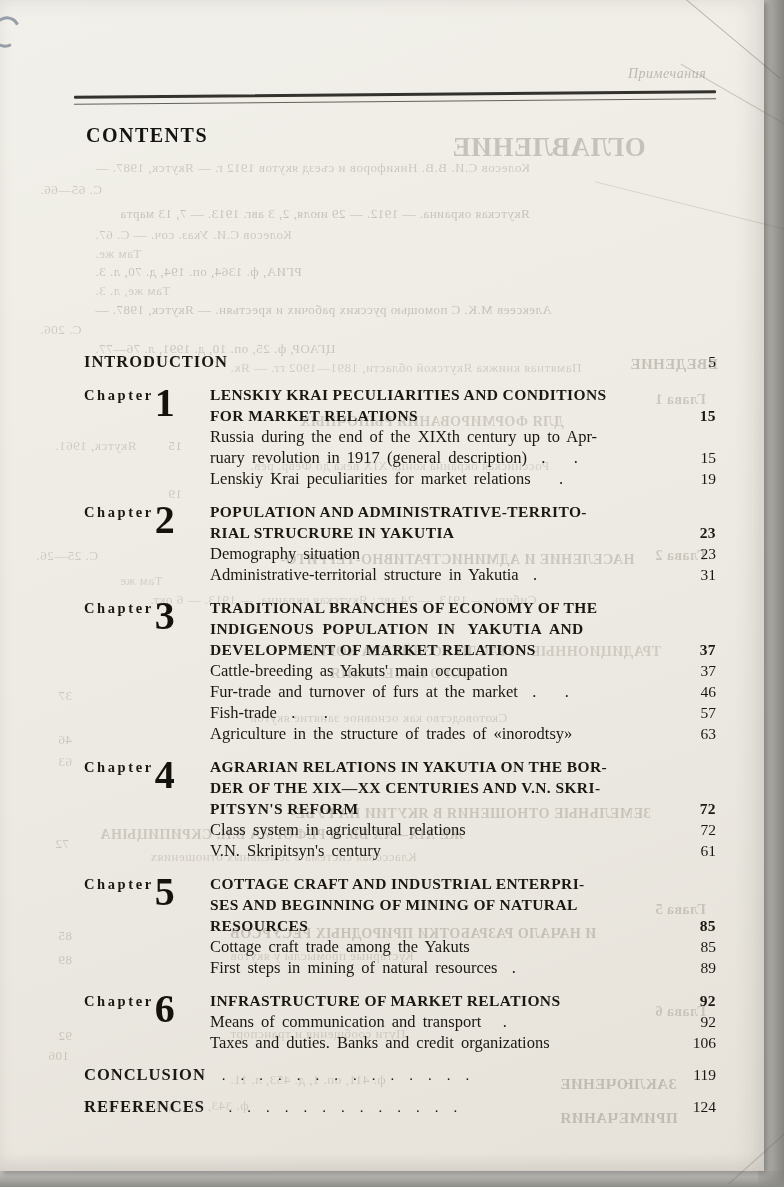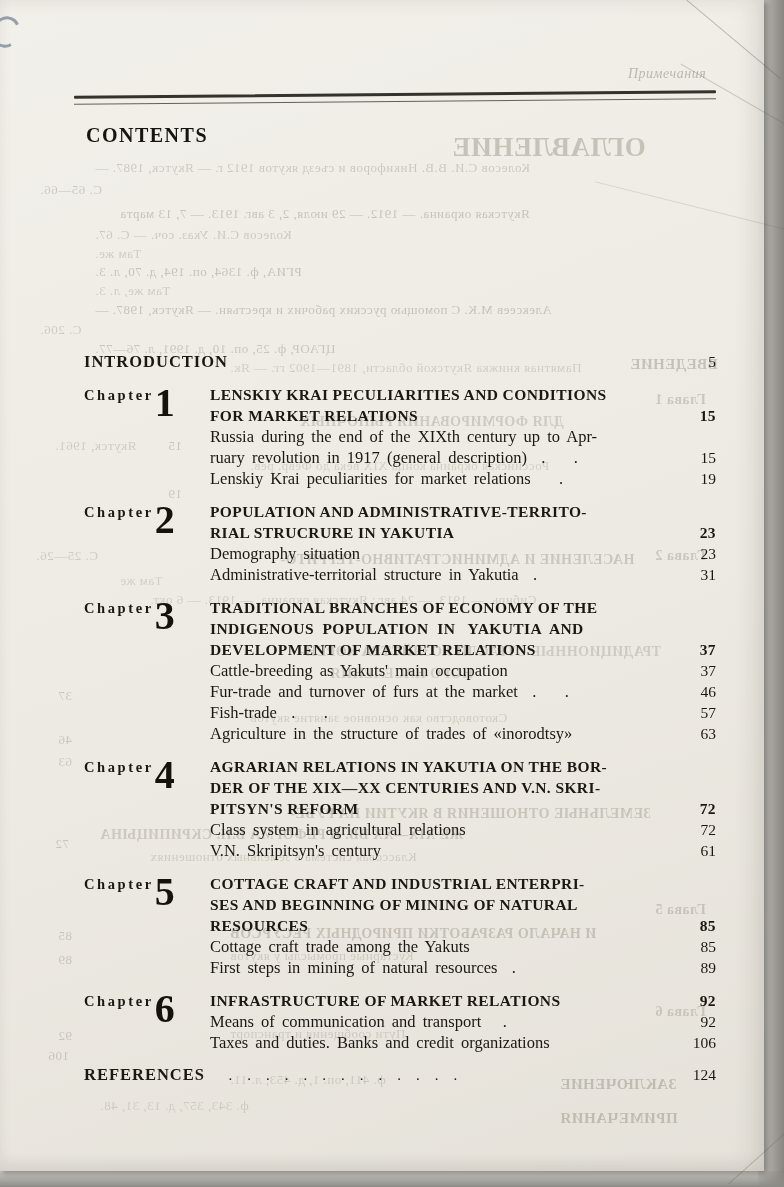--- a/index.html
+++ b/index.html
@@ -306,20 +306,25 @@
               </div>
               <div class="line section-line">
                 <span class="txt">Taxes and duties. Banks and credit organizations</span>
                 <span class="pg">106</span>
               </div>
             </div>
   </div>
 </div>
 
       <div class="row simple">
+        <span class="lbl">CONCLUSION</span>
+        <span class="dots">.    .    .    .    .    .    .    .    .    .    .    .    .    .</span>
+        <span class="pg">119</span>
+      </div>
+      <div class="row simple">
         <span class="lbl">REFERENCES</span>
         <span class="dots">  .    .    .    .    .    .    .    .    .    .    .    .    .</span>
         <span class="pg">124</span>
       </div>
     </div>
   </div>
 
   <div class="pen-c"></div>
 </div>
 

